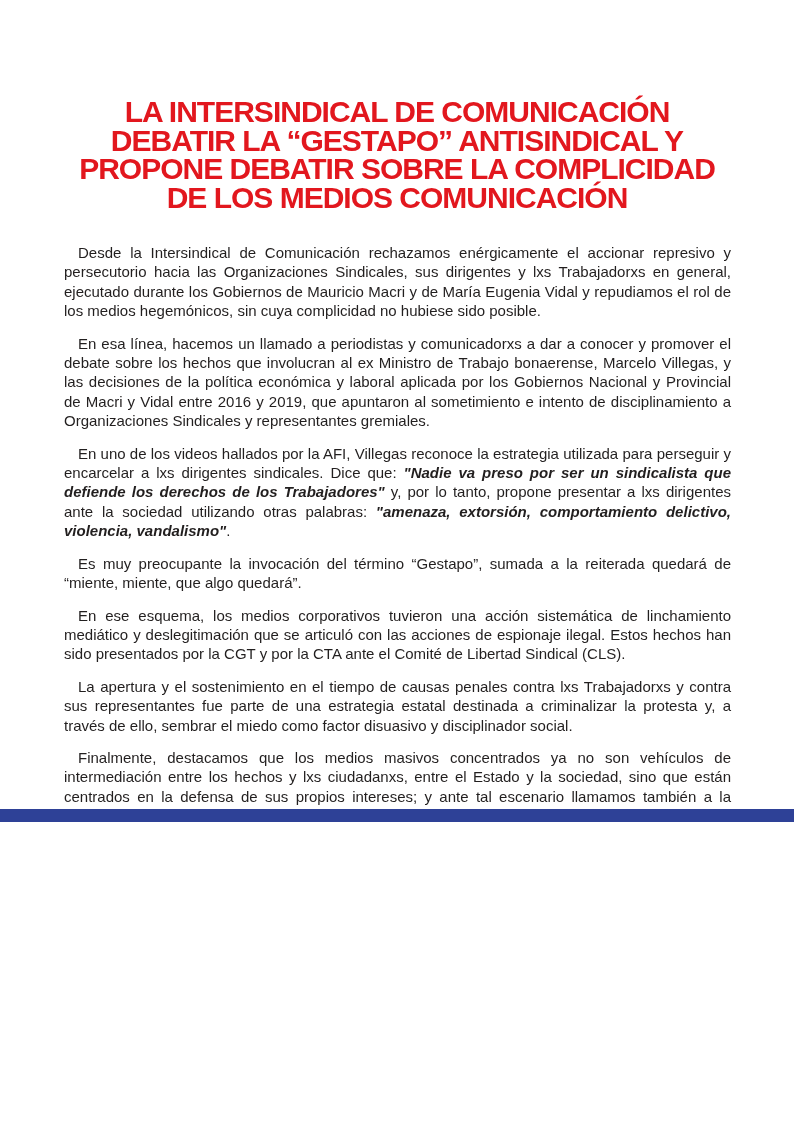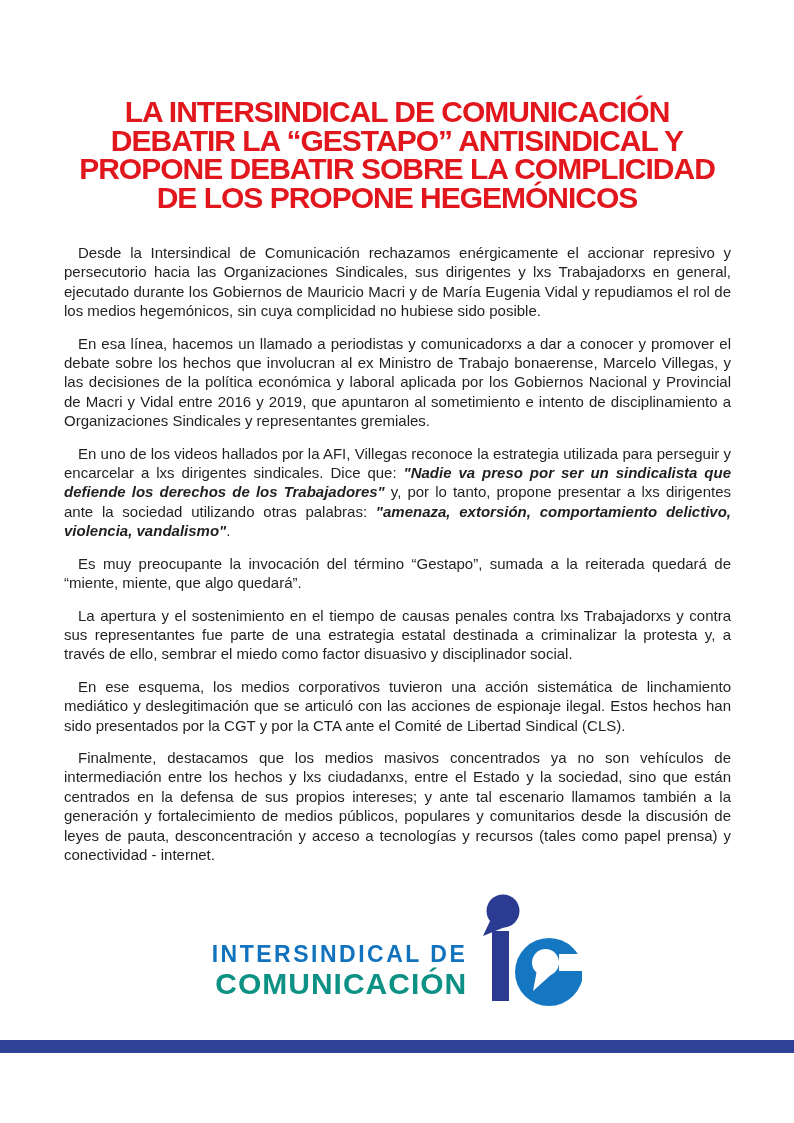--- a/index.html
+++ b/index.html
@@ -9,21 +9,21 @@
     --logo_teal:#0d9185;
     --icon_navy:#2b3b91;
     --icon_blue:#1576c2;
     --bar_navy:#2e4197;
     --page_bg:#ffffff;
   }
   *{margin:0;padding:0;box-sizing:border-box;}
   html,body{background:#ffffff;}
   .page{
     position:relative;
-    width:794px;height:1053px;
+    width:794px;height:822px;
     margin:0 auto;
     background:var(--page_bg);
     font-family:"Liberation Sans",sans-serif;
     color:var(--body_text);
     overflow:hidden;
   }
   .headline{
     margin-top:98px;
     text-align:center;
     color:var(--headline_red);
@@ -88,30 +88,30 @@
 </style>
 </head>
 <body>
 
 <div class="page">
 
   <h1 class="headline">
     <span class="hl-line">LA INTERSINDICAL DE COMUNICACIÓN</span>
     <span class="hl-line">DEBATIR LA “GESTAPO” ANTISINDICAL Y</span>
     <span class="hl-line">PROPONE DEBATIR SOBRE LA COMPLICIDAD</span>
-    <span class="hl-line">DE LOS PROPONE HEGEMÓNICOS</span>
+    <span class="hl-line">DE LOS MEDIOS COMUNICACIÓN</span>
   </h1>
 
   <div class="content">
     <p>Desde la Intersindical de Comunicación rechazamos enérgicamente el accionar represivo y persecutorio hacia las Organizaciones Sindicales, sus dirigentes y lxs Trabajadorxs en general, ejecutado durante los Gobiernos de Mauricio Macri y de María Eugenia Vidal y repudiamos el rol de los medios hegemónicos, sin cuya complicidad no hubiese sido posible.</p>
     <p>En esa línea, hacemos un llamado a periodistas y comunicadorxs a dar a conocer y promover el debate sobre los hechos que involucran al ex Ministro de Trabajo bonaerense, Marcelo Villegas, y las decisiones de la política económica y laboral aplicada por los Gobiernos Nacional y Provincial de Macri y Vidal entre 2016 y 2019, que apuntaron al sometimiento e intento de disciplinamiento a Organizaciones Sindicales y representantes gremiales.</p>
     <p><span>En uno de los videos hallados por la AFI, Villegas reconoce la estrategia utilizada para perseguir y encarcelar a lxs dirigentes sindicales. Dice que: </span><span class="bold-italic">"Nadie va preso por ser un sindicalista que defiende los derechos de los Trabajadores" </span><span>y, por lo tanto, propone presentar a lxs dirigentes ante la sociedad utilizando otras palabras: </span><span class="bold-italic">"amenaza, extorsión, comportamiento delictivo, violencia, vandalismo"</span><span>.</span></p>
     <p>Es muy preocupante la invocación del término “Gestapo”, sumada a la reiterada quedará de “miente, miente, que algo quedará”.</p>
+    <p>En ese esquema, los medios corporativos tuvieron una acción sistemática de linchamiento mediático y deslegitimación que se articuló con las acciones de espionaje ilegal. Estos hechos han sido presentados por la CGT y por la CTA ante el Comité de Libertad Sindical (CLS).</p>
     <p>La apertura y el sostenimiento en el tiempo de causas penales contra lxs Trabajadorxs y contra sus representantes fue parte de una estrategia estatal destinada a criminalizar la protesta y, a través de ello, sembrar el miedo como factor disuasivo y disciplinador social.</p>
-    <p>En ese esquema, los medios corporativos tuvieron una acción sistemática de linchamiento mediático y deslegitimación que se articuló con las acciones de espionaje ilegal. Estos hechos han sido presentados por la CGT y por la CTA ante el Comité de Libertad Sindical (CLS).</p>
     <p>Finalmente, destacamos que los medios masivos concentrados ya no son vehículos de intermediación entre los hechos y lxs ciudadanxs, entre el Estado y la sociedad, sino que están centrados en la defensa de sus propios intereses; y ante tal escenario llamamos también a la generación y fortalecimiento de medios públicos, populares y comunitarios desde la discusión de leyes de pauta, desconcentración y acceso a tecnologías y recursos (tales como papel prensa) y conectividad - internet.</p>
   </div>
 
   <div class="logo-row">
     <div class="logo-text">
       <div class="logo-line1">INTERSINDICAL DE</div>
       <div class="logo-line2">COMUNICACIÓN</div>
     </div>
     <svg class="logo-icon" viewBox="0 0 100 116" xmlns="http://www.w3.org/2000/svg" aria-hidden="true">
 

